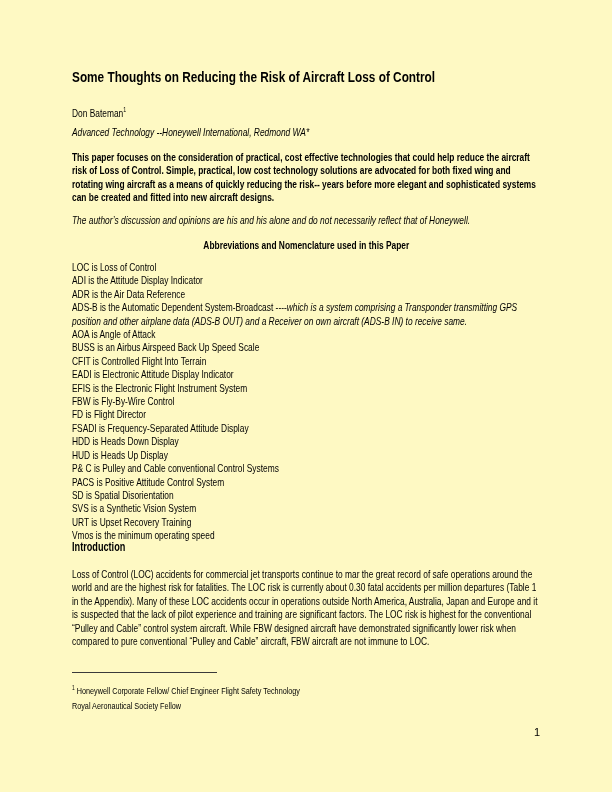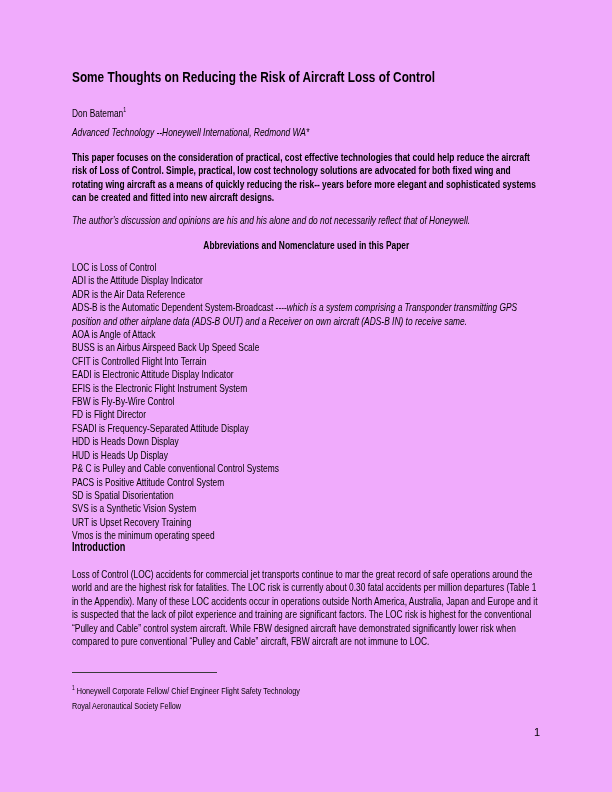--- a/index.html
+++ b/index.html
@@ -6,21 +6,21 @@
   html, body { background:#ffffff; }
   body {
     width:612px; height:792px;
     position:relative;
     overflow:hidden;
     font-family:"Liberation Sans", sans-serif;
     color:#000;
   }
   .page {
     position:absolute; inset:0;
-    background:#f0abfc;
+    background:#fef9c3;
     padding-left:48px;
   }
   
   .block {
     position:absolute;
     left:72px;
     width:615px;
     transform:scaleX(0.762);
     transform-origin:0 0;
     font-size:11px;

